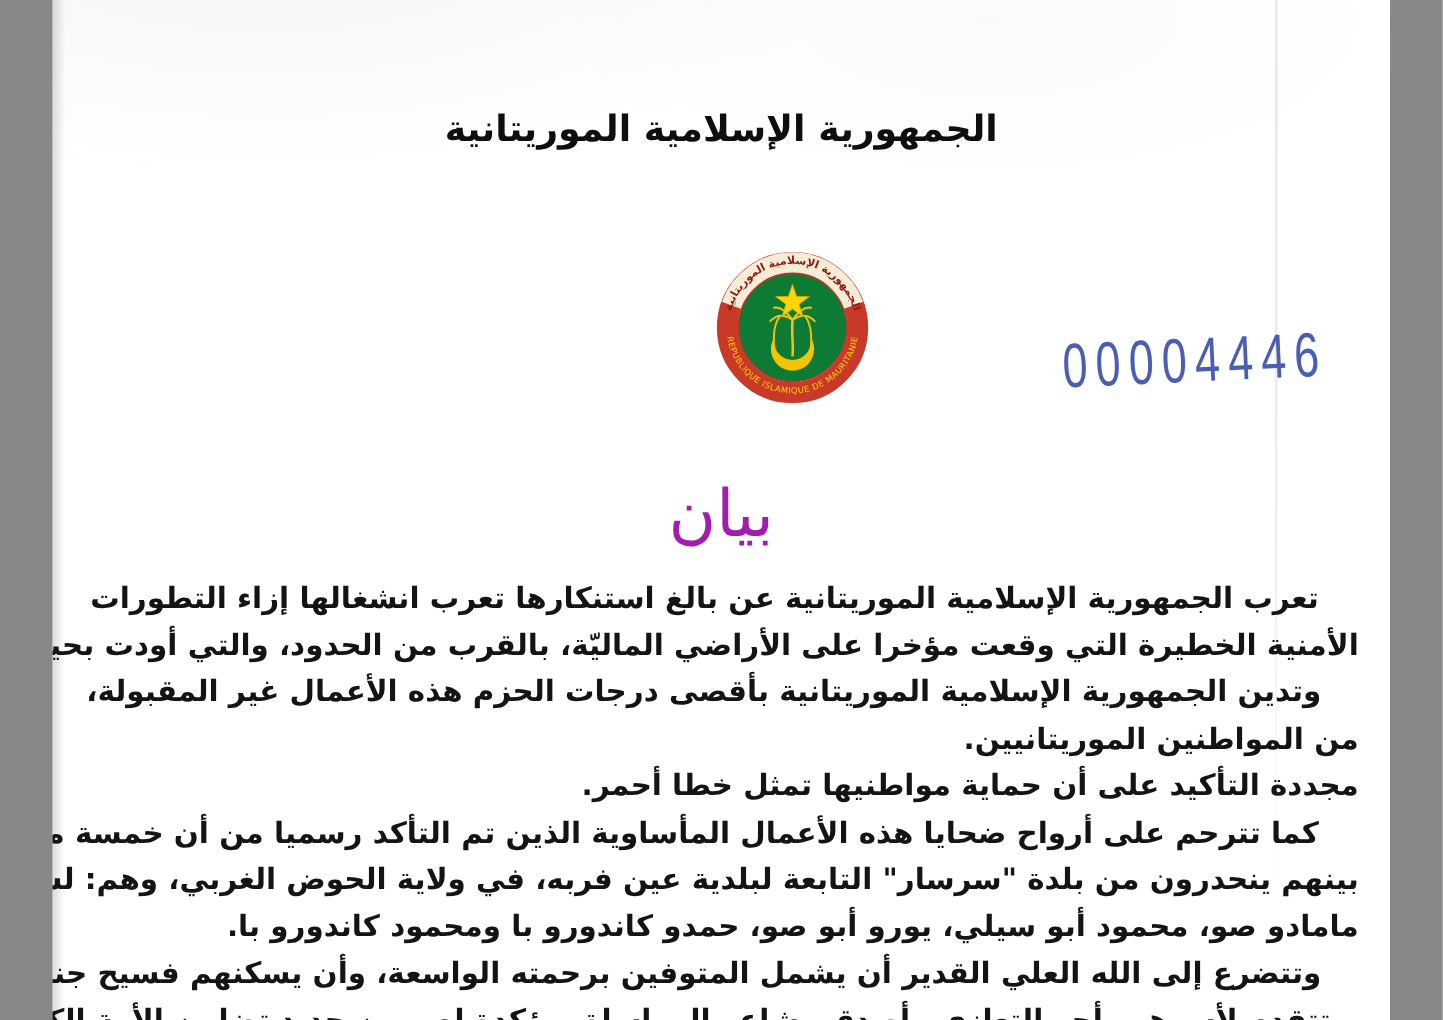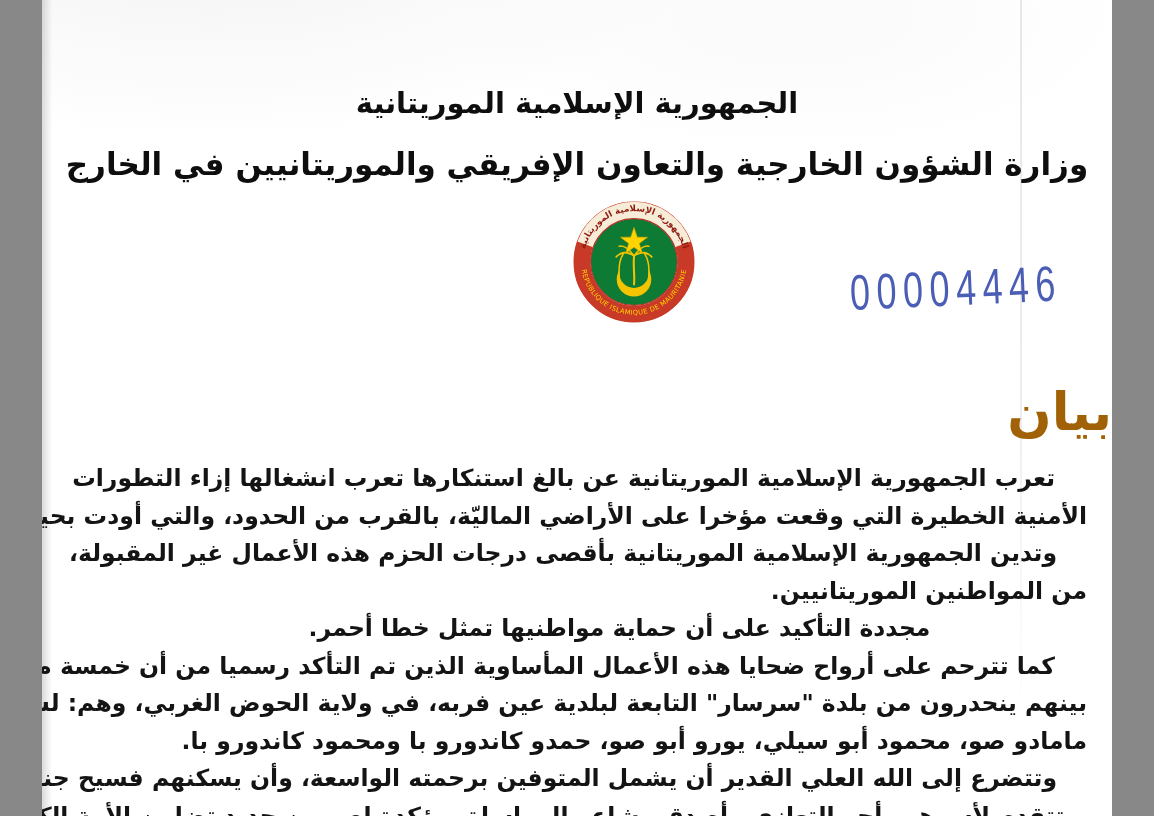--- a/index.html
+++ b/index.html
@@ -38,21 +38,21 @@
     position:absolute;left:808px;top:264px;
     font-family:"Liberation Sans","DejaVu Sans",sans-serif;
     font-size:50px;font-weight:400;
     color:#3e52b0;opacity:0.93;
     letter-spacing:9px;white-space:nowrap;
     transform:rotate(-2.6deg) scaleX(0.72);
     transform-origin:left center;
   }
   .doc-title{
     position:absolute;left:0;top:372px;width:100%;
-    font-size:52px;font-weight:bold;color:#a16207;
+    text-align:center;font-size:52px;font-weight:normal;color:#a21caf;
     direction:rtl;line-height:80px;
   }
   .body-block{
     position:absolute;left:110px;top:460px;width:935px;
     direction:rtl;
     font-size:23.5px;font-weight:bold;color:#141414;
   }
   .body-block .line{
     line-height:37.5px;
     text-align:right;
@@ -62,21 +62,20 @@
 </head>
 <body>
 
 <div class="page">
 
   <div class="scan-shade"></div>
   <div class="scan-edge"></div>
   <div class="scan-vline"></div>
 
   <div class="hdr hdr-line1">الجمهورية الإسلامية الموريتانية</div>
-  <div class="hdr hdr-line2">وزارة الشؤون الخارجية والتعاون الإفريقي والموريتانيين في الخارج</div>
 
   <svg class="emblem" viewBox="0 0 120 120" aria-hidden="true">
 
     <circle cx="60" cy="60" r="58.6" fill="#f7ecd8" stroke="#c83a27" stroke-width="1.8"></circle>
 
     <circle cx="60" cy="60" r="51" fill="none" stroke="#c83a27" stroke-width="16"></circle>
 
     <path d="M 12.1 42.6 A 51 51 0 0 1 107.9 42.6" fill="none" stroke="#f7ecd8" stroke-width="16.5"></path>
 
     <circle cx="60" cy="60" r="42.6" fill="#0e7b35" stroke="#b5342a" stroke-width="1.2"></circle>
@@ -110,21 +109,21 @@
 
   <div class="stamp">00004446</div>
 
   <div class="doc-title">بيان</div>
 
   <div class="body-block" id="body-lines">
       <div class="line" style="padding-right: 32px;">تعرب الجمهورية الإسلامية الموريتانية عن بالغ استنكارها تعرب انشغالها إزاء التطورات</div>
       <div class="line" style="padding-right: 0px;">الأمنية الخطيرة التي وقعت مؤخرا على الأراضي الماليّة، بالقرب من الحدود، والتي أودت بحياة عدد</div>
       <div class="line" style="padding-right: 30px;">وتدين الجمهورية الإسلامية الموريتانية بأقصى درجات الحزم هذه الأعمال غير المقبولة،</div>
       <div class="line" style="padding-right: 0px;">من المواطنين الموريتانيين.</div>
-      <div class="line" style="padding-right: 0px; text-align: center;">مجددة التأكيد على أن حماية مواطنيها تمثل خطا أحمر.</div>
+      <div class="line" style="padding-right: 0px;">مجددة التأكيد على أن حماية مواطنيها تمثل خطا أحمر.</div>
       <div class="line" style="padding-right: 32px;">كما تترحم على أرواح ضحايا هذه الأعمال المأساوية الذين تم التأكد رسميا من أن خمسة من</div>
       <div class="line" style="padding-right: 0px;">بينهم ينحدرون من بلدة "سرسار" التابعة لبلدية عين فربه، في ولاية الحوض الغربي، وهم: لسان</div>
       <div class="line" style="padding-right: 0px;">مامادو صو، محمود أبو سيلي، يورو أبو صو، حمدو كاندورو با ومحمود كاندورو با.</div>
       <div class="line" style="padding-right: 30px;">وتتضرع إلى الله العلي القدير أن يشمل المتوفين برحمته الواسعة، وأن يسكنهم فسيح جناته؛</div>
       <div class="line" style="padding-right: 8px;">وتتقدم لأسرهم بأحر التعازي وأصدق مشاعر المواساة، مؤكدة لهم من جديد تضامن الأمة الكامل</div>
     </div>
 
 </div>
 
 </body></html>

